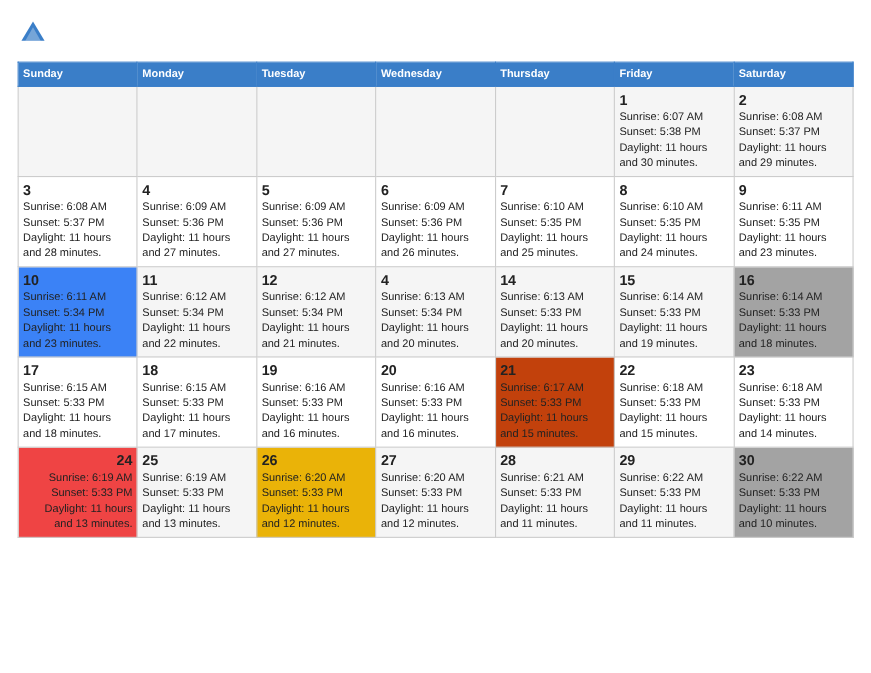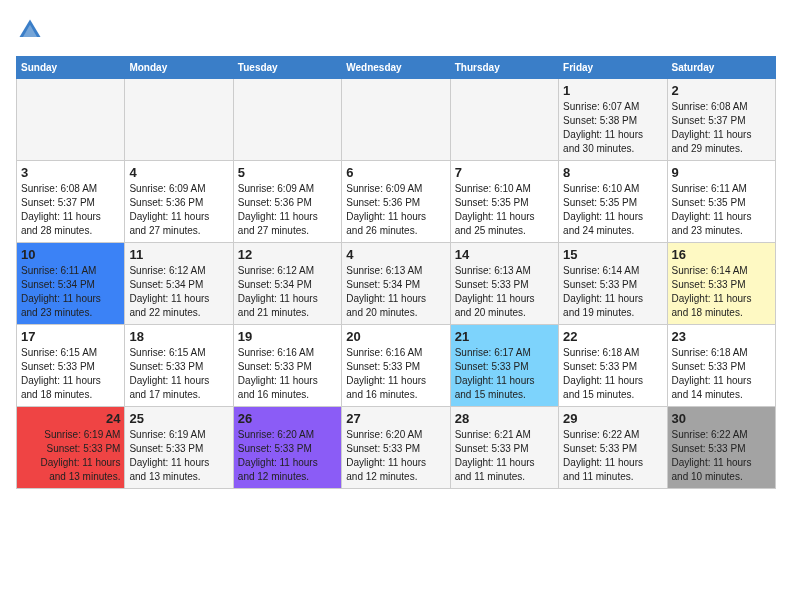--- a/index.html
+++ b/index.html
@@ -245,21 +245,21 @@
 Daylight: 11 hours
 and 20 minutes.</div>
           </td>
           <td style="background: rgb(245, 245, 245);">
             <span class="day-number">15</span>
             <div class="day-info" style="white-space: pre-line;">Sunrise: 6:14 AM
 Sunset: 5:33 PM
 Daylight: 11 hours
 and 19 minutes.</div>
           </td>
-          <td style="background: #fef9c3;">
+          <td style="background: #a3a3a3;">
             <span class="day-number">16</span>
             <div class="day-info" style="white-space: pre-line;">Sunrise: 6:14 AM
 Sunset: 5:33 PM
 Daylight: 11 hours
 and 18 minutes.</div>
           </td>
         </tr>
         <tr>
           <td style="background: rgb(255, 255, 255);">
             <span class="day-number">17</span>
@@ -282,21 +282,21 @@
 Daylight: 11 hours
 and 16 minutes.</div>
           </td>
           <td style="background: rgb(255, 255, 255);">
             <span class="day-number">20</span>
             <div class="day-info" style="white-space: pre-line;">Sunrise: 6:16 AM
 Sunset: 5:33 PM
 Daylight: 11 hours
 and 16 minutes.</div>
           </td>
-          <td style="background: #7dd3fc;">
+          <td style="background: #c2410c;">
             <span class="day-number">21</span>
             <div class="day-info" style="white-space: pre-line;">Sunrise: 6:17 AM
 Sunset: 5:33 PM
 Daylight: 11 hours
 and 15 minutes.</div>
           </td>
           <td style="background: rgb(255, 255, 255);">
             <span class="day-number">22</span>
             <div class="day-info" style="white-space: pre-line;">Sunrise: 6:18 AM
 Sunset: 5:33 PM
@@ -319,21 +319,21 @@
 Daylight: 11 hours
 and 13 minutes.</div>
           </td>
           <td style="background: rgb(245, 245, 245);">
             <span class="day-number">25</span>
             <div class="day-info" style="white-space: pre-line;">Sunrise: 6:19 AM
 Sunset: 5:33 PM
 Daylight: 11 hours
 and 13 minutes.</div>
           </td>
-          <td style="background: #8b5cf6;">
+          <td style="background: #eab308;">
             <span class="day-number">26</span>
             <div class="day-info" style="white-space: pre-line;">Sunrise: 6:20 AM
 Sunset: 5:33 PM
 Daylight: 11 hours
 and 12 minutes.</div>
           </td>
           <td style="background: rgb(245, 245, 245);">
             <span class="day-number">27</span>
             <div class="day-info" style="white-space: pre-line;">Sunrise: 6:20 AM
 Sunset: 5:33 PM

